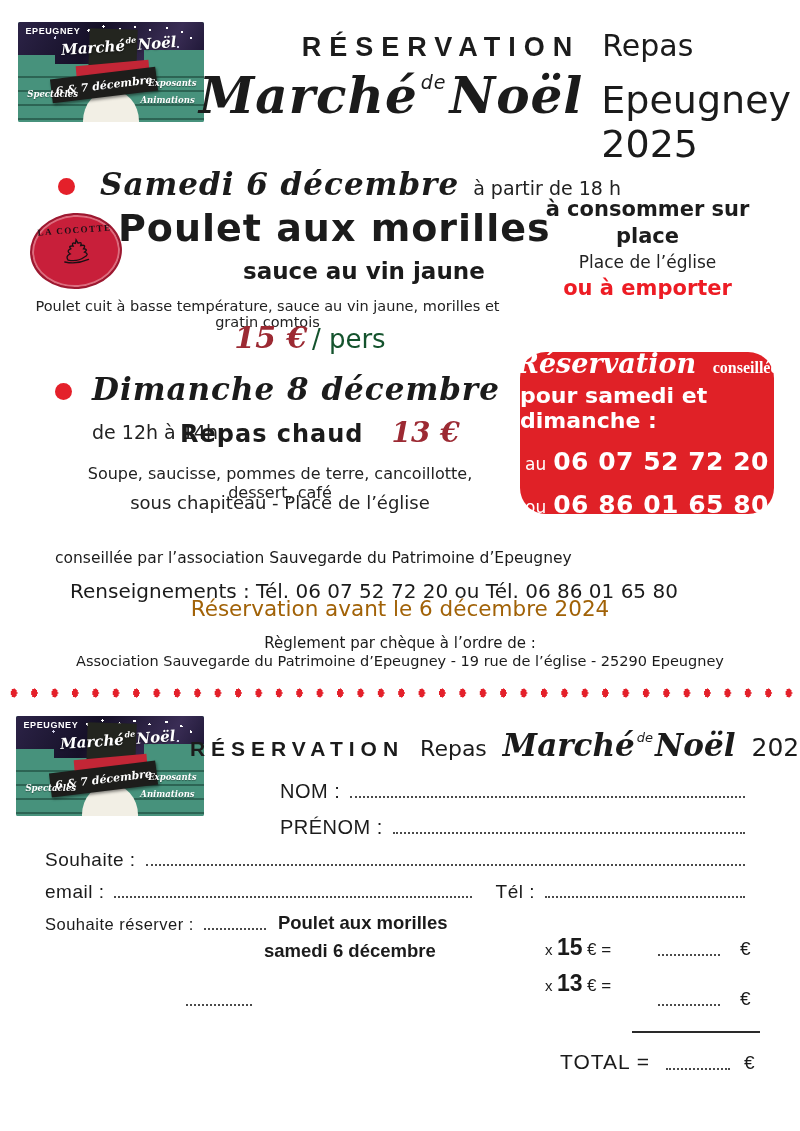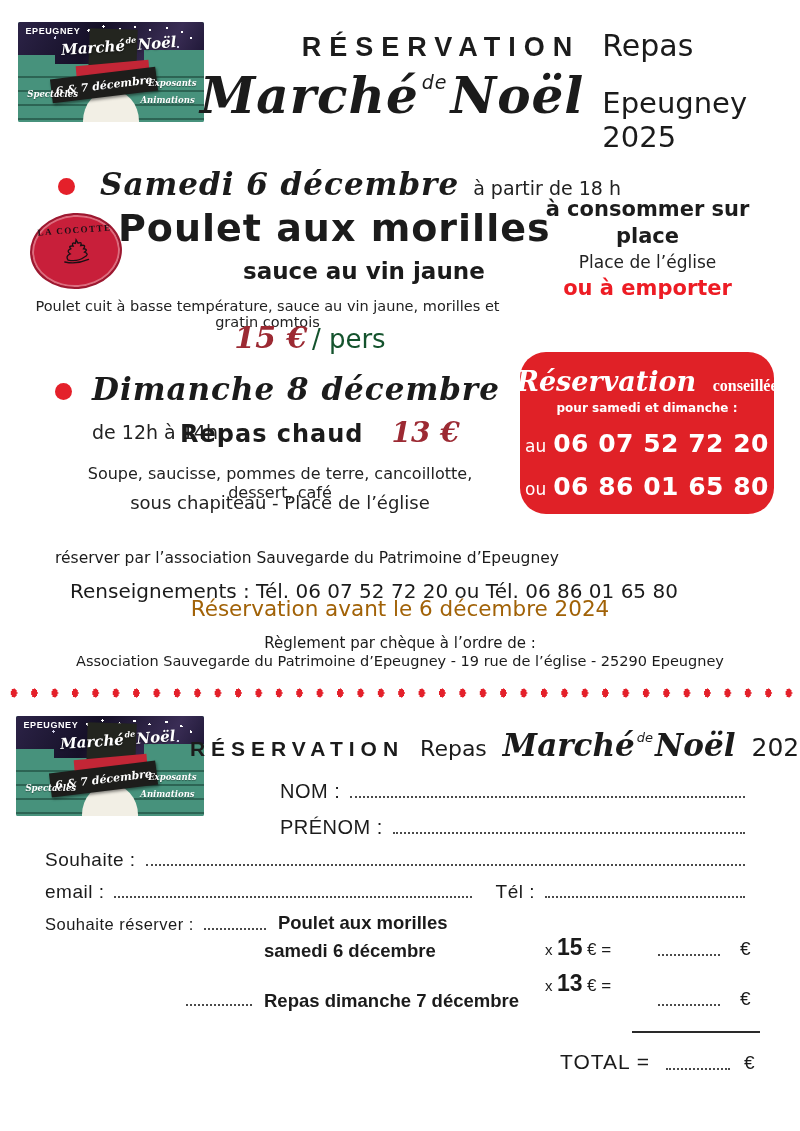--- a/index.html
+++ b/index.html
@@ -52,21 +52,21 @@
              text-shadow:0 1px 1px rgba(0,0,0,.4); }
   .p-label.spect { left:5%; top:67%; } .p-label.expo { right:4%; top:56%; } .p-label.anim { right:5%; top:73%; }
 
   
   .hdr1 { left:210px; right:15px; top:28px; display:flex; justify-content:center; align-items:baseline; gap:22px; }
   .hdr-resa { font-family:"Liberation Sans", sans-serif; font-weight:700; font-size:27px; letter-spacing:8px; color:#1c1c1c; }
   .hdr-repas { font-size:30px; }
   .hdr2 { left:200px; right:10px; top:66px; display:flex; justify-content:center; align-items:baseline; gap:18px; }
   .hdr-marche { font-size:50px; letter-spacing:1px; white-space:nowrap; }
   .hdr-marche .de { font-size:19px; position:relative; top:-24px; margin:0 3px; }
-  .hdr-year { font-size:29px; }
+  .hdr-year { font-size:38px; }
 
   
   .bullet { width:17px; height:17px; border-radius:50%; background:#e4202a; }
   .sat-row { left:100px; top:166px; display:flex; align-items:baseline; gap:14px; }
   .day-title { font-size:31px; letter-spacing:1px; }
   .day-time { font-size:19px; color:#222; }
   .dish1 { left:118px; top:206px; font-size:38px; letter-spacing:1px; }
   .dish1-sub { left:243px; top:258px; font-size:23px; }
   .desc1 { left:30px; top:298px; width:475px; text-align:center; font-size:14.5px; color:#222; }
   .price-row { left:200px; top:320px; width:220px; text-align:center; }
@@ -86,21 +86,21 @@
   .consume-1 { font-size:21px; line-height:27px; color:#1c1c1c; }
   .consume-2 { font-size:17px; margin-top:2px; color:#222; }
   .consume-3 { font-size:21px; margin-top:4px; color:#ed1c24; }
 
   
   .resbox { left:520px; top:352px; width:254px; height:162px; background:#e02127; border-radius:26px;
             color:#fff; display:flex; flex-direction:column; align-items:center; justify-content:center; gap:2px; }
   .resbox-t1 { white-space:nowrap; }
   .resbox-script { font-size:27px; color:#fff; }
   .resbox-bold { font-size:16px; margin-left:12px;font-family:Liberation Serif, serif; }
-  .resbox-sub { font-size:12px; margin-top:2px; }
+  .resbox-sub { font-size:22px; margin-top:2px; }
   .phone-row { display:flex; align-items:baseline; gap:7px; margin-top:12px; }
   .phone-prefix { font-size:17px; }
   .phone-num { font-family:"DejaVu Sans", sans-serif; font-weight:700; font-size:25px; letter-spacing:.5px; }
 
   
   .sun-row { left:92px; top:371px; display:flex; align-items:baseline; gap:14px;flex-direction:column; }
   .dish2-row { left:180px; top:416px; display:flex; align-items:baseline; gap:28px; }
   .dish2 { font-size:24px; letter-spacing:1px; }
   .price2 { font-size:28px; color:#9c2a33; }
   .desc2 { left:60px; top:464px; width:440px; text-align:center; font-size:16px; color:#222; }
@@ -215,21 +215,21 @@
     <span class="script day-title">Dimanche 8 décembre</span>
     <span class="hand day-time">de 12h à 14h</span>
   </div>
   <div class="abs dish2-row">
     <span class="comic dish2">Repas chaud</span>
     <span class="script price2">13 €</span>
   </div>
   <div class="abs hand loc2">sous chapiteau - Place de l’église</div>
   <div class="abs hand desc2">Soupe, saucisse, pommes de terre, cancoillotte, dessert, café</div>
 
-  <div class="abs hand organizer">réserver par l’association Sauvegarde du Patrimoine d’Epeugney</div>
+  <div class="abs hand organizer">conseillée par l’association Sauvegarde du Patrimoine d’Epeugney</div>
   <div class="abs hand contact">Renseignements :  Tél.  06 07 52 72 20 ou  Tél. 06 86 01 65 80</div>
   <div class="abs hand deadline">Réservation avant le 6 décembre 2024</div>
   <div class="abs hand payment1">Règlement par chèque à l’ordre de :</div>
   <div class="abs hand payment2">Association Sauvegarde du Patrimoine d’Epeugney - 19 rue de l’église - 25290 Epeugney</div>
 
   <div class="abs divider"></div>
 
   <div class="poster" style="left:16px;top:716px;width:188px;height:100px">
     <div class="p-sky"></div>
     <div class="p-green"></div>
@@ -280,21 +280,20 @@
   </div>
   <div class="abs" style="left:0;right:0;top:938px;height:24px">
     <span class="abs bold-item" style="left:264px;bottom:2px">samedi 6 décembre</span>
     <span class="abs" style="left:545px;bottom:2px"><span class="geo mult">x</span> <span class="amount">15</span> <span class="geo eur">€ =</span></span>
     <span class="abs lead" style="left:658px;width:62px;bottom:6px;margin:0"></span>
     <span class="abs geo eur" style="left:740px;bottom:2px;font-size:19px">€</span>
   </div>
 
   <div class="abs" style="left:0;right:0;top:988px;height:24px">
     <span class="abs lead" style="left:186px;width:66px;bottom:6px;margin:0"></span>
-    <span class="abs bold-item" style="left:264px;bottom:2px">Repas dimanche 7 décembre</span>
     <span class="abs" style="left:545px;bottom:16px"><span class="geo mult">x</span> <span class="amount">13</span> <span class="geo eur">€ =</span></span>
     <span class="abs lead" style="left:658px;width:62px;bottom:6px;margin:0"></span>
     <span class="abs geo eur" style="left:740px;bottom:2px;font-size:19px">€</span>
   </div>
 
   <div class="abs sum-line"></div>
   <div class="abs" style="left:0;right:0;top:1050px;height:26px">
     <span class="abs geo" style="left:560px;bottom:2px;font-size:21px;letter-spacing:1px">TOTAL =</span>
     <span class="abs lead" style="left:666px;width:64px;bottom:6px;margin:0"></span>
     <span class="abs geo eur" style="left:744px;bottom:2px;font-size:19px">€</span>

